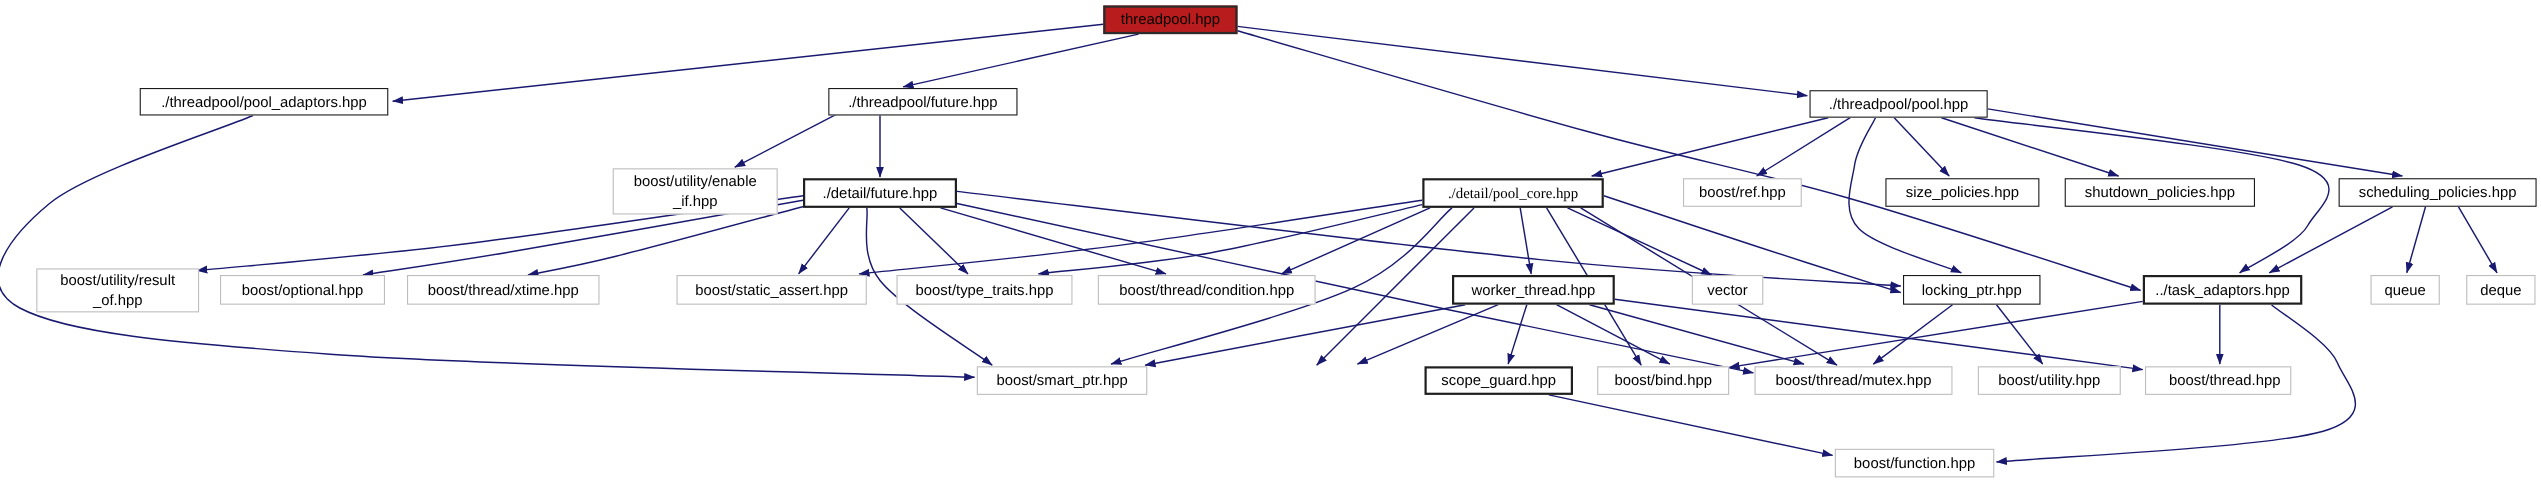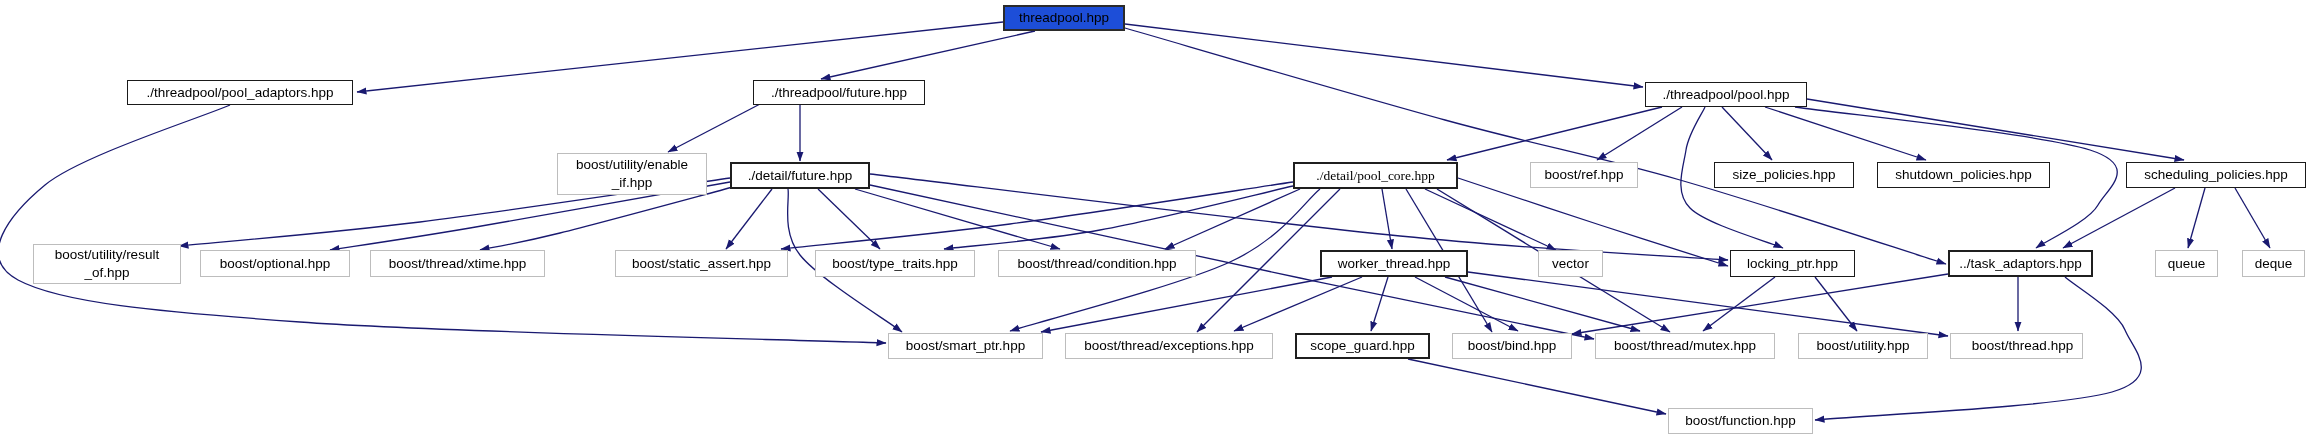--- a/index.html
+++ b/index.html
@@ -5,21 +5,21 @@
   html,body{margin:0;padding:0;background:#ffffff;}
   #canvas{position:relative;width:2310px;height:440px;background:#fff;overflow:hidden;
           font-family:"Liberation Sans", sans-serif;}
   #edges{position:absolute;left:0;top:0;z-index:1;}
   .node{position:absolute;z-index:2;box-sizing:border-box;background:#ffffff;
         display:flex;align-items:center;justify-content:center;text-align:center;
         font-size:13.5px;line-height:18px;color:#000;white-space:pre-line;cursor:pointer;}
   .node.external{border:1px solid #bdbdbd;}
   .node.internal{border:1px solid #1a1a1a;}
   .node.internal-bold{border:2px solid #1f1f1f;}
-  .node.root{background:#1d4ed8;border:2px solid #2b2b2b;}
+  .node.root{background:#b91c1c;border:2px solid #2b2b2b;}
 </style>
 </head>
 <body>
 
 <div id="canvas">
   <svg id="edges" width="2310" height="440" viewBox="0 0 2310 440">
     <defs>
       <marker id="arrow" markerWidth="11" markerHeight="9" refX="9.5" refY="4" orient="auto" markerUnits="userSpaceOnUse">
         <path d="M0,0.4 L10,4 L0,7.6 z" fill="#191970"></path>
       </marker>
@@ -95,20 +95,19 @@
     <div class="node external" style="left: 615px; top: 250px; width: 173px; height: 27px;">boost/static_assert.hpp</div>
     <div class="node external" style="left: 815px; top: 250px; width: 160px; height: 27px;">boost/type_traits.hpp</div>
     <div class="node external" style="left: 998px; top: 250px; width: 198px; height: 27px;">boost/thread/condition.hpp</div>
     <div class="node internal-bold" style="left: 1320px; top: 250px; width: 148px; height: 27px;">worker_thread.hpp</div>
     <div class="node external" style="left: 1538px; top: 250px; width: 65px; height: 27px;">vector</div>
     <div class="node internal" style="left: 1730px; top: 250px; width: 125px; height: 27px;">locking_ptr.hpp</div>
     <div class="node internal-bold" style="left: 1948px; top: 250px; width: 145px; height: 27px;">../task_adaptors.hpp</div>
     <div class="node external" style="left: 2155px; top: 250px; width: 63px; height: 27px;">queue</div>
     <div class="node external" style="left: 2242px; top: 250px; width: 63px; height: 27px;">deque</div>
     <div class="node external" style="left: 888px; top: 333px; width: 155px; height: 26px;">boost/smart_ptr.hpp</div>
-    <div class="node external" style="left: 1065px; top: 333px; width: 208px; height: 26px;">boost/thread/exceptions.hpp</div>
     <div class="node internal-bold" style="left: 1295px; top: 333px; width: 135px; height: 26px;">scope_guard.hpp</div>
     <div class="node external" style="left: 1452px; top: 333px; width: 120px; height: 26px;">boost/bind.hpp</div>
     <div class="node external" style="left: 1595px; top: 333px; width: 180px; height: 26px;">boost/thread/mutex.hpp</div>
     <div class="node external" style="left: 1798px; top: 333px; width: 130px; height: 26px;">boost/utility.hpp</div>
     <div class="node external" style="left: 1950px; top: 333px; width: 133px; height: 26px; padding-left: 12px;">boost/thread.hpp</div>
     <div class="node external" style="left: 1668px; top: 408px; width: 145px; height: 26px;">boost/function.hpp</div>
   </div>
 
 </body></html>

